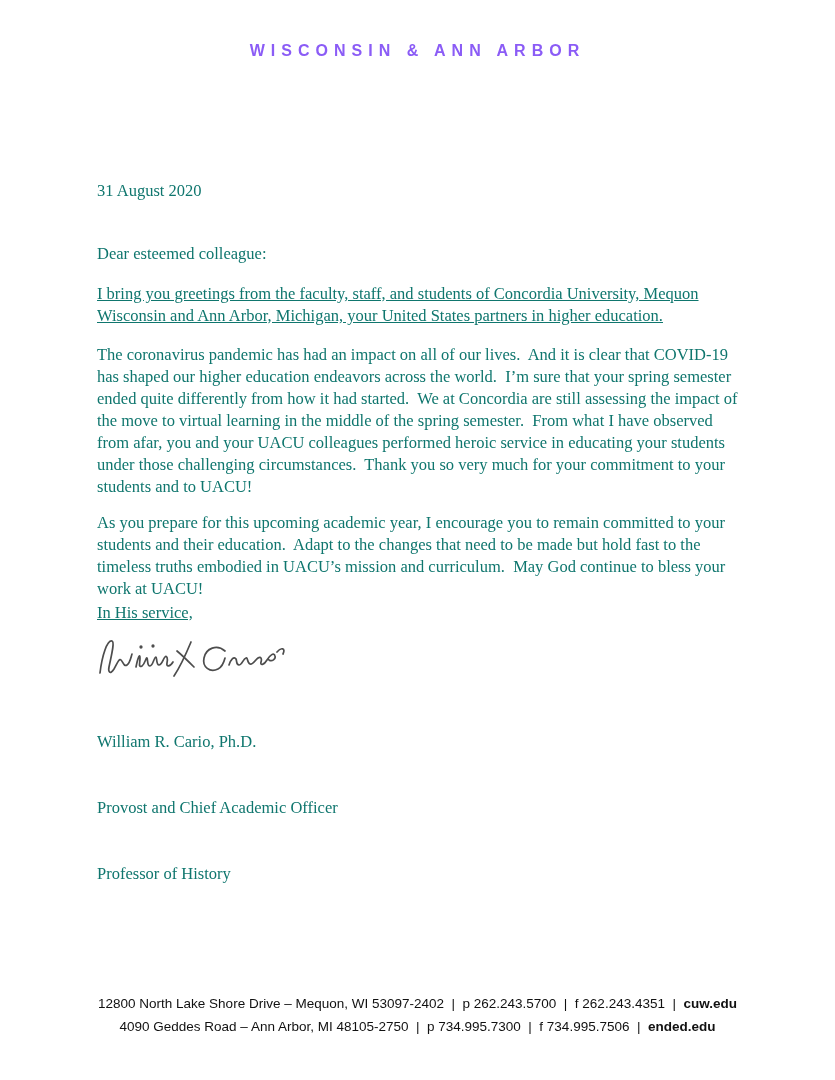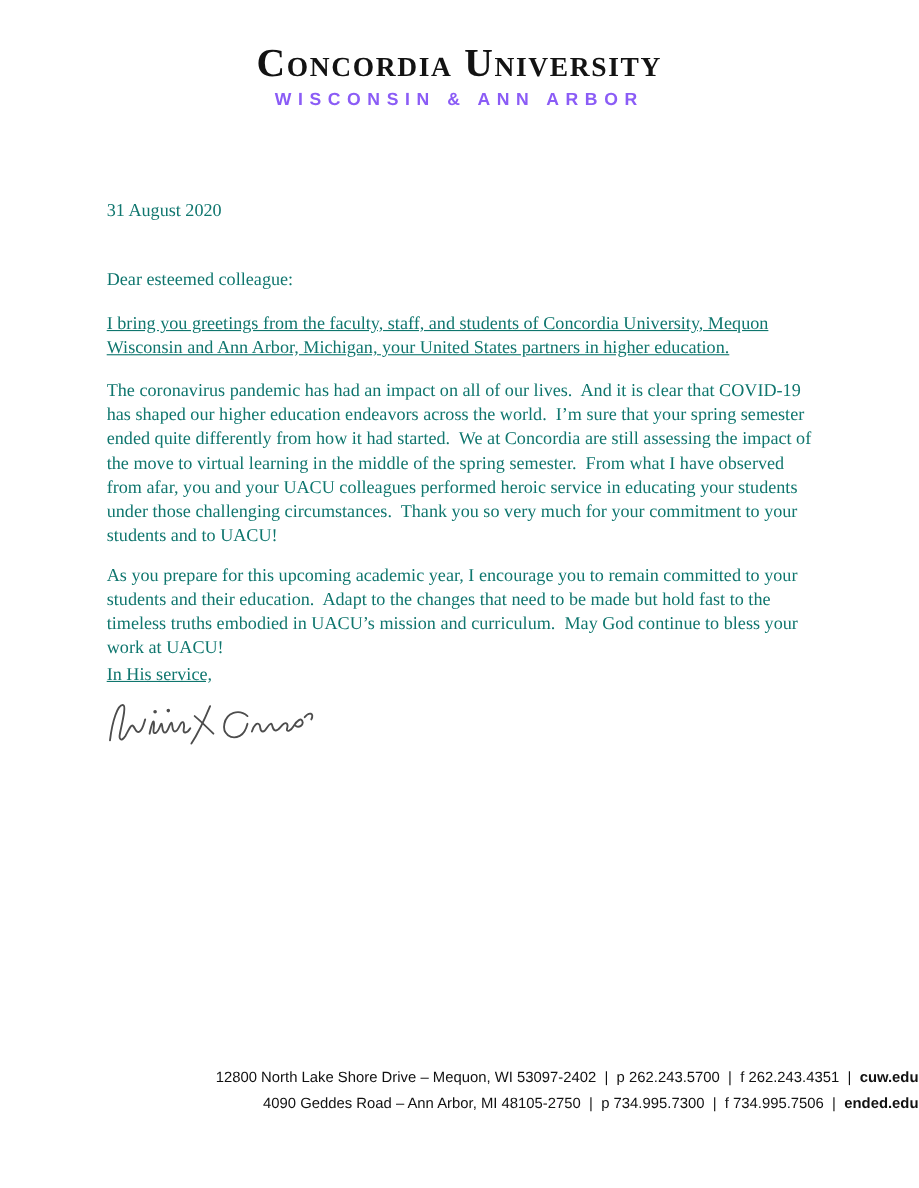--- a/index.html
+++ b/index.html
@@ -65,39 +65,38 @@
   .signature-svg {
     display: block;
     margin: 5px 0 2px -4px;
   }
 
   .signer-block { line-height: 22px; }
 
   
   .page-footer {
     position: absolute;
-    top: 968px;
+    top: 992px;
     left: 0;
     right: 0;
-    text-align: right;
+    text-align: center;
     font-family: "Liberation Sans", sans-serif;
     font-size: 13.5px;
     line-height: 23px;
     color: #111111;
   }
   .page-footer .footer-line { white-space: pre-wrap; }
   .page-footer b { font-weight: 700; }
 </style>
 </head>
 <body>
 
 <div class="page">
 
   <header class="letterhead">
-    <div class="university-name">Concordia University</div>
     <div class="campus-line">WISCONSIN &amp; ANN ARBOR</div>
   </header>
 
   <main class="letter-body">
     <div class="date">31 August 2020</div>
 
     <div class="salutation">Dear esteemed colleague:</div>
 
     <p class="para-1">I bring you greetings from the faculty, staff, and students of Concordia University, Mequon
 Wisconsin and Ann Arbor, Michigan, your United States partners in higher education.</p>
@@ -128,20 +127,25 @@
       <path d="M98 13 C93 25 87 38 81 47"></path>
       <path d="M84 22 C90 27 96 33 101 38"></path>
 
       <path d="M132 22 C124 15 113 19 111 29 C109 38 117 44 125 40 C129 38 131 33 132 29"></path>
 
       <path d="M136 36 C138 30 141 27 143 30 C144 32 143 36 146 36 C149 36 150 30 153 29 C155 28 154 34 157 35 C160 36 162 31 165 29 C168 27 169 30 168 33 C167 37 171 36 174 31 C177 26 181 23 182 27 C183 30 179 33 176 31"></path>
 
       <path d="M184 23 C188 18 193 19 190 25"></path>
     </svg>
 
+    <div class="signer-block">
+      <div>William R. Cario, Ph.D.</div>
+      <div>Provost and Chief Academic Officer</div>
+      <div>Professor of History</div>
+    </div>
   </main>
 
   <footer class="page-footer">
     <div class="footer-line"><span>12800 North Lake Shore Drive – Mequon, WI 53097-2402  |  p 262.243.5700  |  f 262.243.4351  |  </span><b>cuw.edu</b></div>
     <div class="footer-line"><span>4090 Geddes Road – Ann Arbor, MI 48105-2750  |  p 734.995.7300  |  f 734.995.7506  |  </span><b>ended.edu</b></div>
   </footer>
 
 </div>
 
 </body></html>

